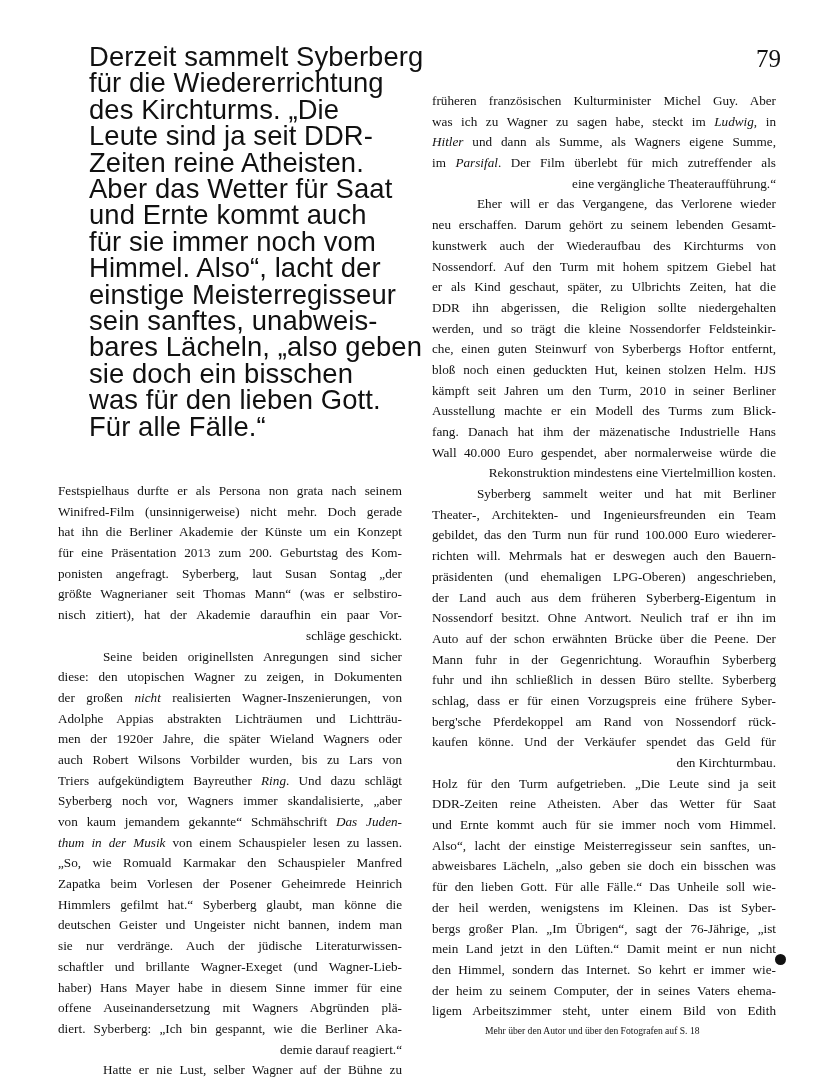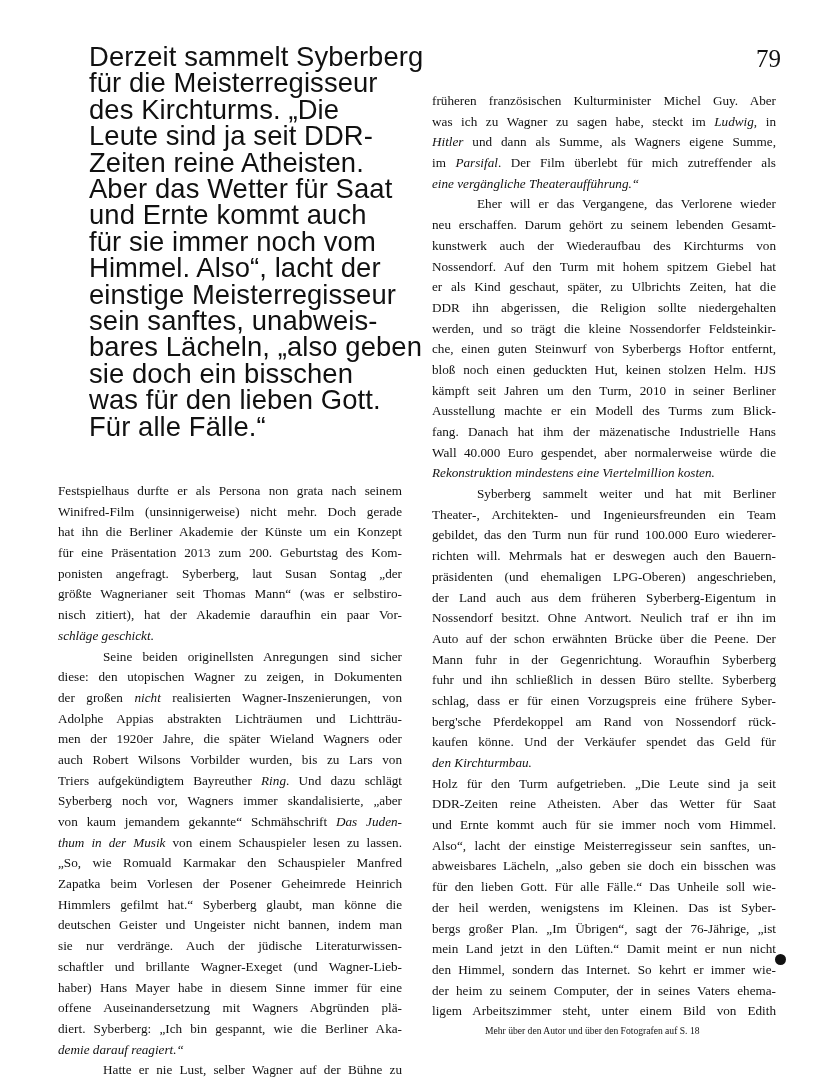--- a/index.html
+++ b/index.html
@@ -9,37 +9,37 @@
          font-family: "Liberation Serif", "DejaVu Serif", serif; line-height: 30px; }
   .pullquote { position: absolute; left: 89px; top: 44px; width: 340px;
          font-family: Liberation Sans, sans-serif; font-size: 27.4px;
          line-height: 26.4px; letter-spacing: 0.1px; }
   .pullquote .ln { display: block; white-space: nowrap; }
   .col { position: absolute; font-family: "Liberation Serif", "DejaVu Serif", serif;
          font-size: 13.2px; line-height: 20.7px; }
   .col-left { left: 58px; top: 481px; width: 344px; }
   .col-right { left: 432px; top: 91px; width: 344px; }
   .ln-j { display: block; white-space: nowrap; text-align: justify; text-align-last: justify; height: 20.7px; }
-  .ln-last { display: block; white-space: nowrap; text-align: left; height: 20.7px; font-style: italic; }
+  .ln-last { display: block; white-space: nowrap; text-align: right; height: 20.7px; }
   .indent { padding-left: 45px; }
   .end-dot { position: absolute; left: 775px; top: 954px; width: 11px; height: 11px;
          border-radius: 50%; background: #111111; }
   .footnote { position: absolute; left: 485px; top: 1025px; font-size: 9.6px;
          font-family: Liberation Serif, serif; white-space: nowrap; }
   i { font-style: italic; }
 </style>
 </head>
 <body>
 
 <div>
   <div class="page-number">79</div>
 
   <div class="pullquote" id="pullquote">
       <span class="ln">Derzeit sammelt Syberberg</span>
-      <span class="ln">für die Meisterregisseur</span>
+      <span class="ln">für die Wiedererrichtung</span>
       <span class="ln">des Kirchturms. „Die</span>
       <span class="ln">Leute sind ja seit DDR-</span>
       <span class="ln">Zeiten reine Atheisten.</span>
       <span class="ln">Aber das Wetter für Saat</span>
       <span class="ln">und Ernte kommt auch</span>
       <span class="ln">für sie immer noch vom</span>
       <span class="ln">Himmel. Also“, lacht der</span>
       <span class="ln">einstige Meisterregisseur</span>
       <span class="ln">sein sanftes, unabweis-</span>
       <span class="ln">bares Lächeln, „also geben</span>

